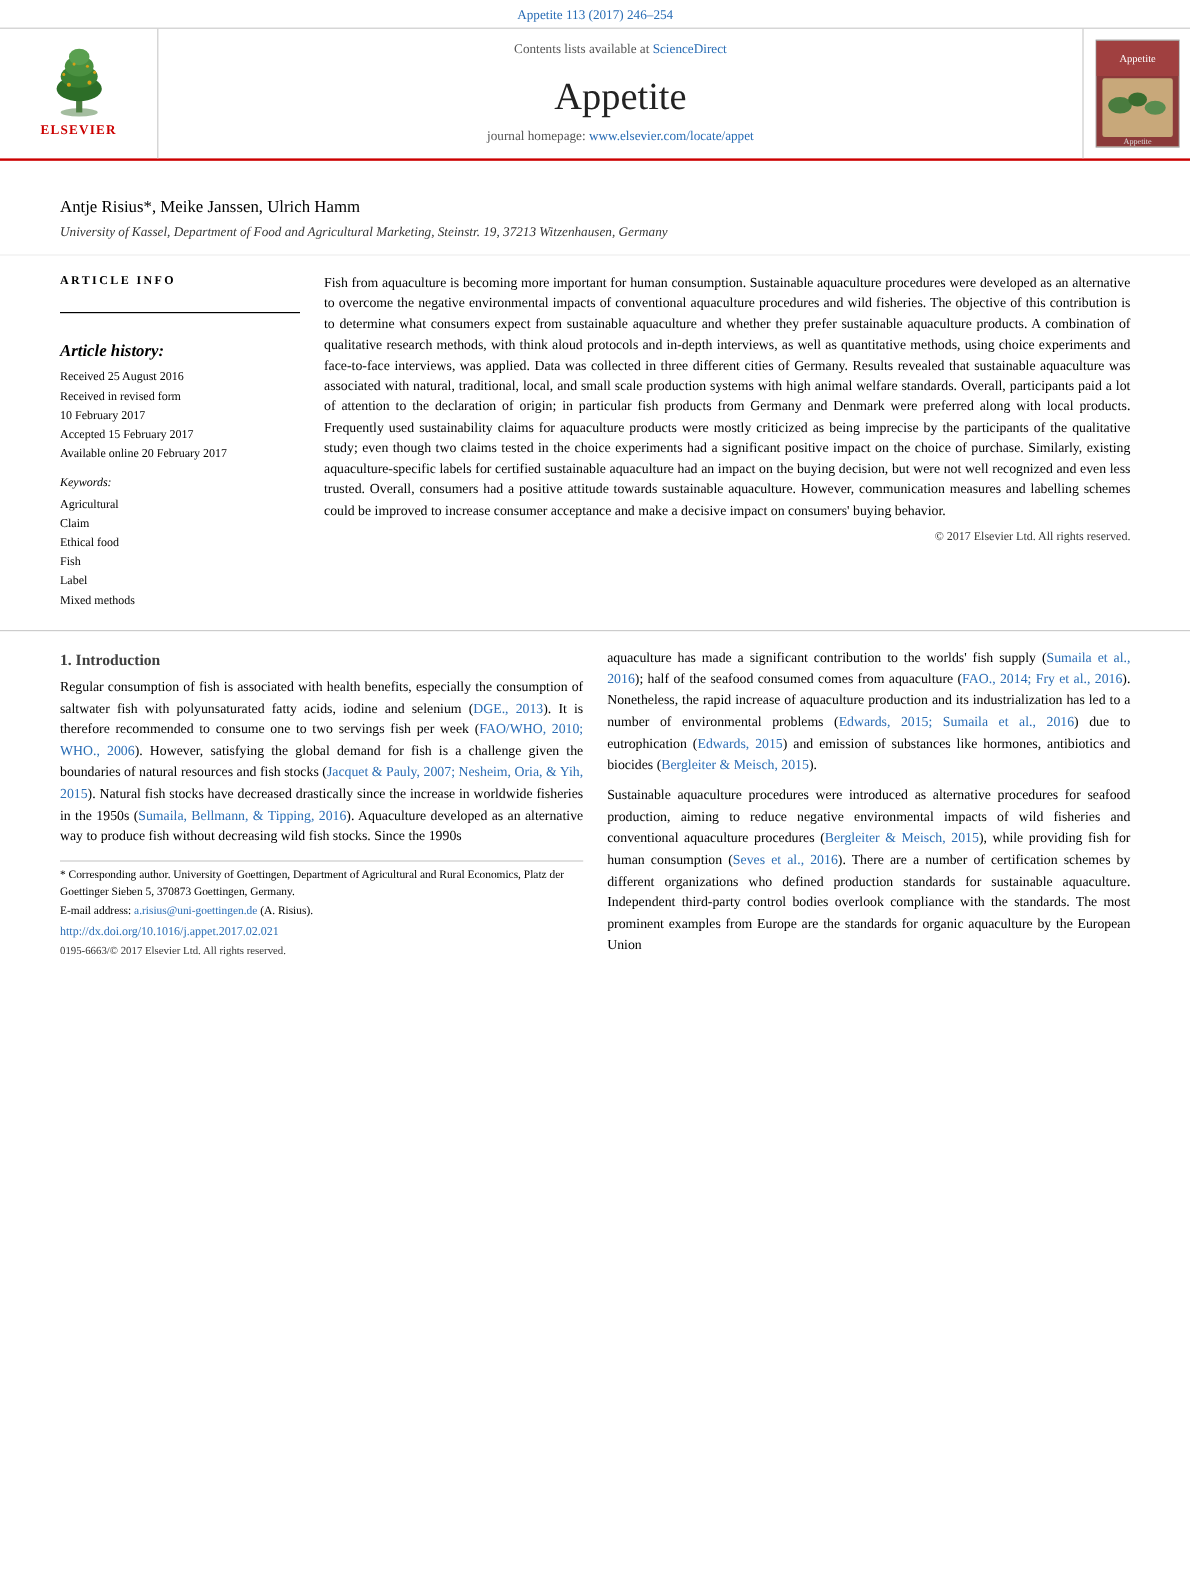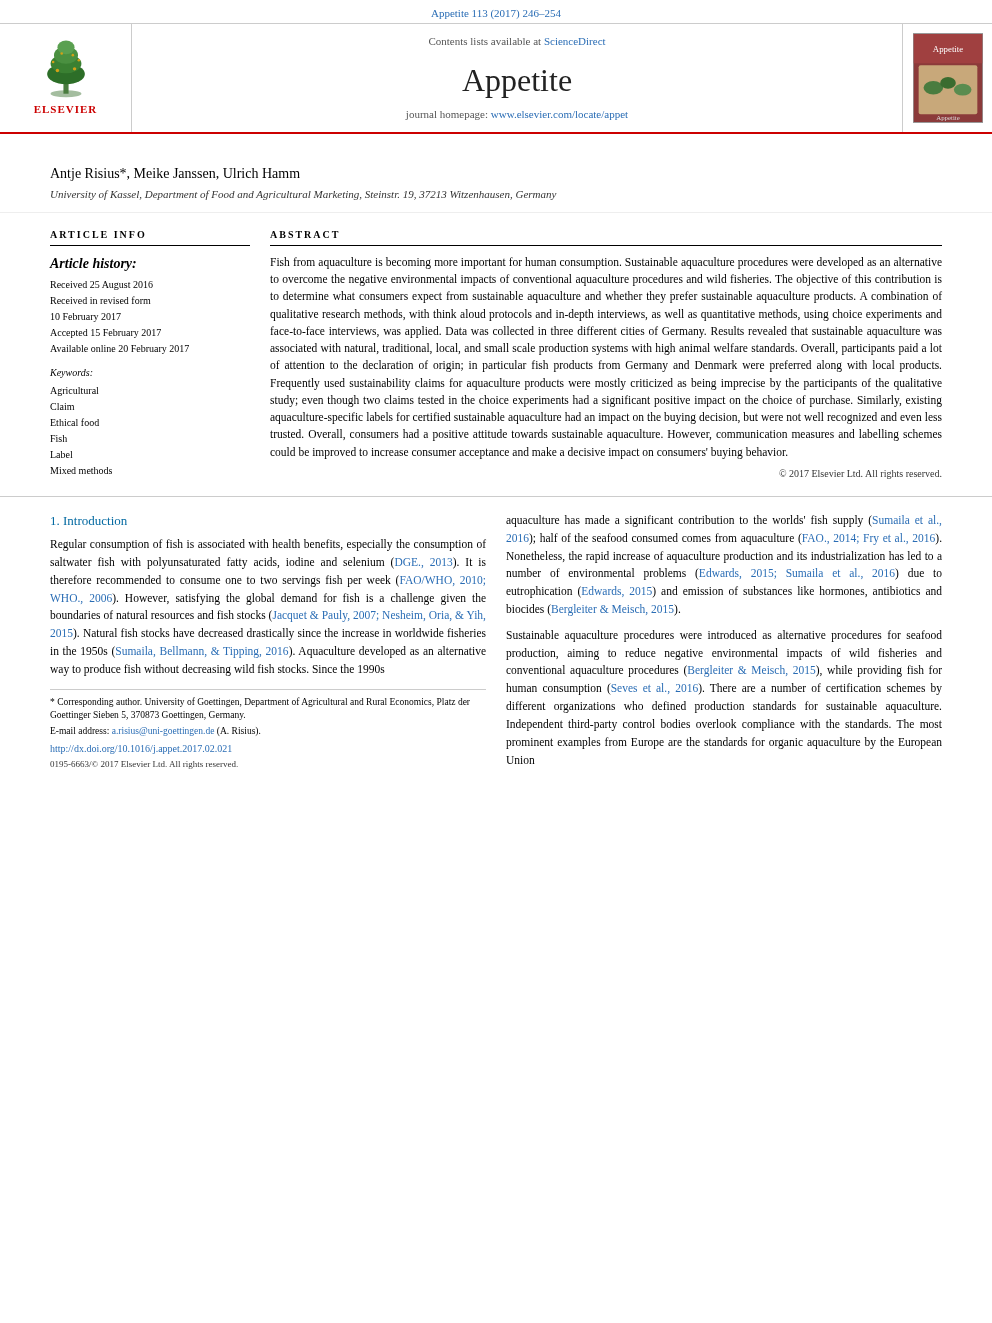--- a/index.html
+++ b/index.html
@@ -189,22 +189,22 @@
       flex: 1;
     }
 
     .col-header {
       font-size: 10px;
       font-weight: bold;
       letter-spacing: 2px;
       text-transform: uppercase;
       color: #000;
       border-bottom: 1px solid #000;
-      padding-bottom: 3px;
-      margin-bottom: 8px;
+      padding-bottom: 18px;
+      margin-bottom: 23px;
     }
 
     .article-history-label {
       font-size: 14px;
       font-style: italic;
       font-weight: bold;
       margin-bottom: 4px;
     }
 
     .article-history-item {
@@ -248,22 +248,22 @@
     .body-left-col {
       flex: 1;
     }
 
     .body-right-col {
       flex: 1;
     }
 
     .section-number {
       font-size: 13px;
-      font-weight: normal;
-      color: #0369a1;
+      font-weight: bold;
+      color: #404040;
       margin-bottom: 6px;
     }
 
     .body-text {
       font-size: 11.5px;
       line-height: 1.55;
       text-align: justify;
       margin-bottom: 8px;
     }
 
@@ -369,21 +369,20 @@
     <div class="keywords-label">Keywords:</div>
     <div class="keyword-item">Agricultural</div>
     <div class="keyword-item">Claim</div>
     <div class="keyword-item">Ethical food</div>
     <div class="keyword-item">Fish</div>
     <div class="keyword-item">Label</div>
     <div class="keyword-item">Mixed methods</div>
   </div>
 
   <div class="abstract-col">
-    <div class="col-header">ABSTRACT</div>
     <div class="abstract-text">Fish from aquaculture is becoming more important for human consumption. Sustainable aquaculture procedures were developed as an alternative to overcome the negative environmental impacts of conventional aquaculture procedures and wild fisheries. The objective of this contribution is to determine what consumers expect from sustainable aquaculture and whether they prefer sustainable aquaculture products. A combination of qualitative research methods, with think aloud protocols and in-depth interviews, as well as quantitative methods, using choice experiments and face-to-face interviews, was applied. Data was collected in three different cities of Germany. Results revealed that sustainable aquaculture was associated with natural, traditional, local, and small scale production systems with high animal welfare standards. Overall, participants paid a lot of attention to the declaration of origin; in particular fish products from Germany and Denmark were preferred along with local products. Frequently used sustainability claims for aquaculture products were mostly criticized as being imprecise by the participants of the qualitative study; even though two claims tested in the choice experiments had a significant positive impact on the choice of purchase. Similarly, existing aquaculture-specific labels for certified sustainable aquaculture had an impact on the buying decision, but were not well recognized and even less trusted. Overall, consumers had a positive attitude towards sustainable aquaculture. However, communication measures and labelling schemes could be improved to increase consumer acceptance and make a decisive impact on consumers' buying behavior.</div>
     <div class="copyright-line">© 2017 Elsevier Ltd. All rights reserved.</div>
   </div>
 </div>
 
 <div class="body-content">
 
   <div class="body-left-col">
     <div class="section-number">1. Introduction</div>
     <div class="body-text">

